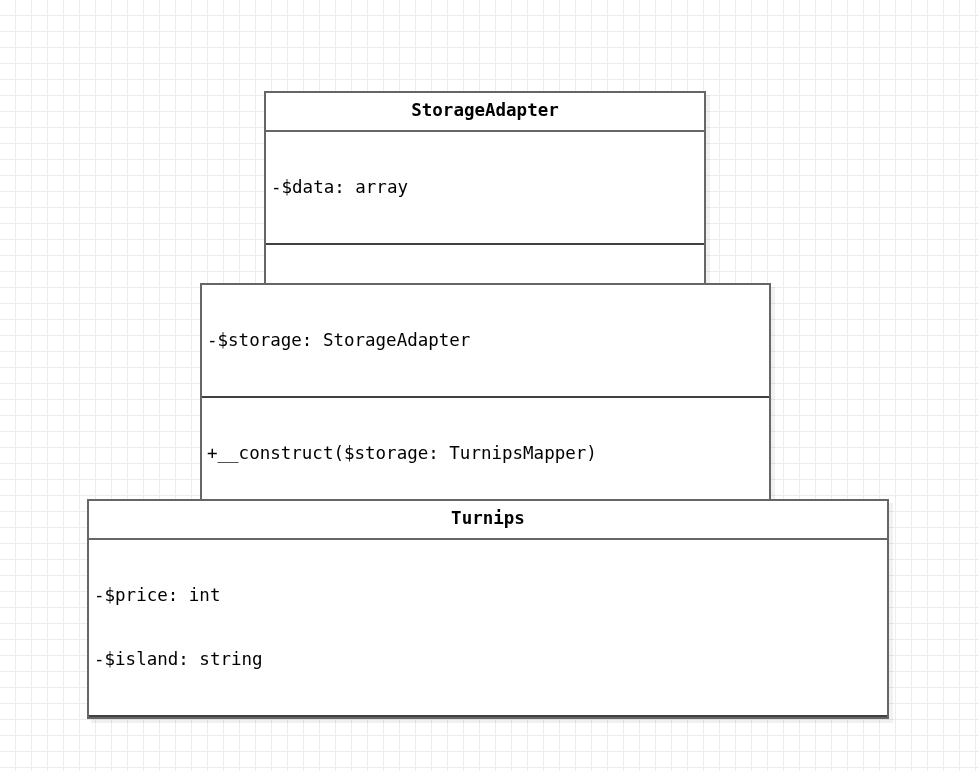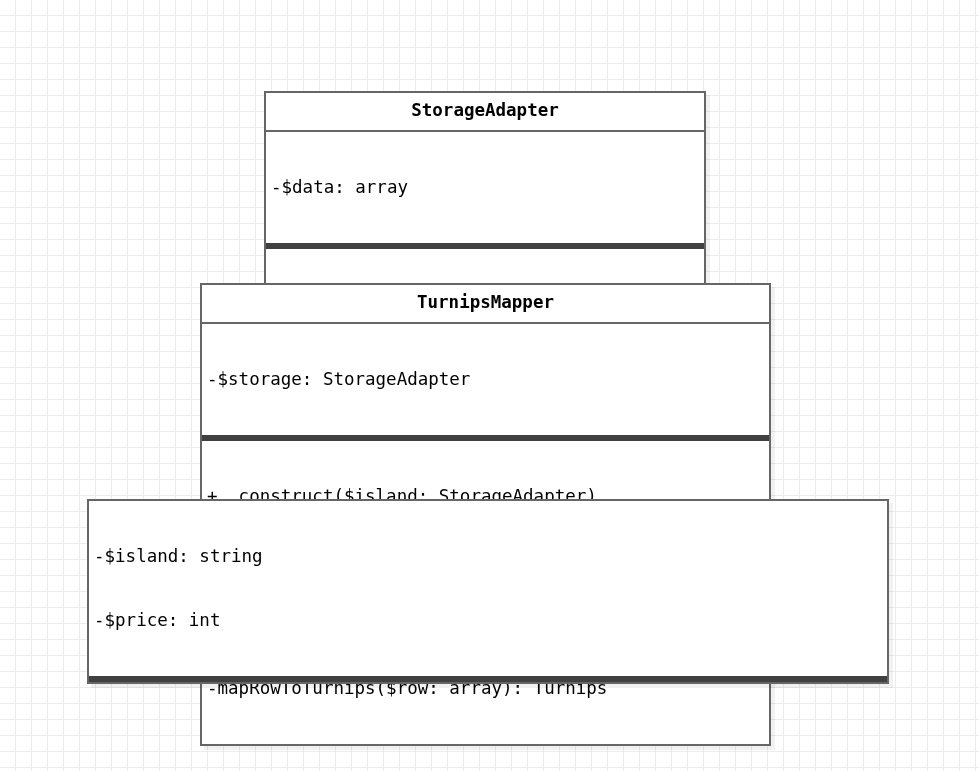--- a/index.html
+++ b/index.html
@@ -46,21 +46,21 @@
     white-space: pre;
     letter-spacing: 0px;
   }
 
   .compartment {
     padding: 4px 0 5px 0;
     white-space: pre;
   }
 
   .compartment.attributes {
-    border-bottom: 6px solid #404040;
+    border-bottom: 2px solid #404040;
   }
 
   .member-line {
     font-family: "DejaVu Sans Mono", "Liberation Mono", monospace;
     font-size: 17.5px;
     line-height: 26px;
     color: #000000;
     padding-left: 5px;
     white-space: pre;
     letter-spacing: 0px;
@@ -94,33 +94,33 @@
       <div class="member-line">-$data: array</div>
     </div>
     <div class="compartment methods">
       <div class="member-line">+__construct($data: array)</div>
       <div class="member-line">+findById($id: int)</div>
       <div class="member-line">+findByIsland($island: string)</div>
     </div>
   </div>
 
   <div class="uml-class" id="class-turnips-mapper">
-    <div class="class-title">TurnipsMapper</div>
     <div class="compartment attributes">
       <div class="member-line">-$storage: StorageAdapter</div>
     </div>
     <div class="compartment methods">
-      <div class="member-line">+__construct($island: StorageAdapter)</div>
+      <div class="member-line">+__construct($storage: TurnipsMapper)</div>
       <div class="member-line">+findById($id: int): Turnips</div>
       <div class="member-line">+findByIsland($island: string): Turnips</div>
       <div class="member-line">-mapRowToTurnips($row: array): Turnips</div>
     </div>
   </div>
 
   <div class="uml-class" id="class-turnips">
+    <div class="class-title">Turnips</div>
     <div class="compartment attributes">
+      <div class="member-line">-$price: int</div>
       <div class="member-line">-$island: string</div>
-      <div class="member-line">-$price: int</div>
     </div>
 
   </div>
 
 </div>
 
 </body></html>

